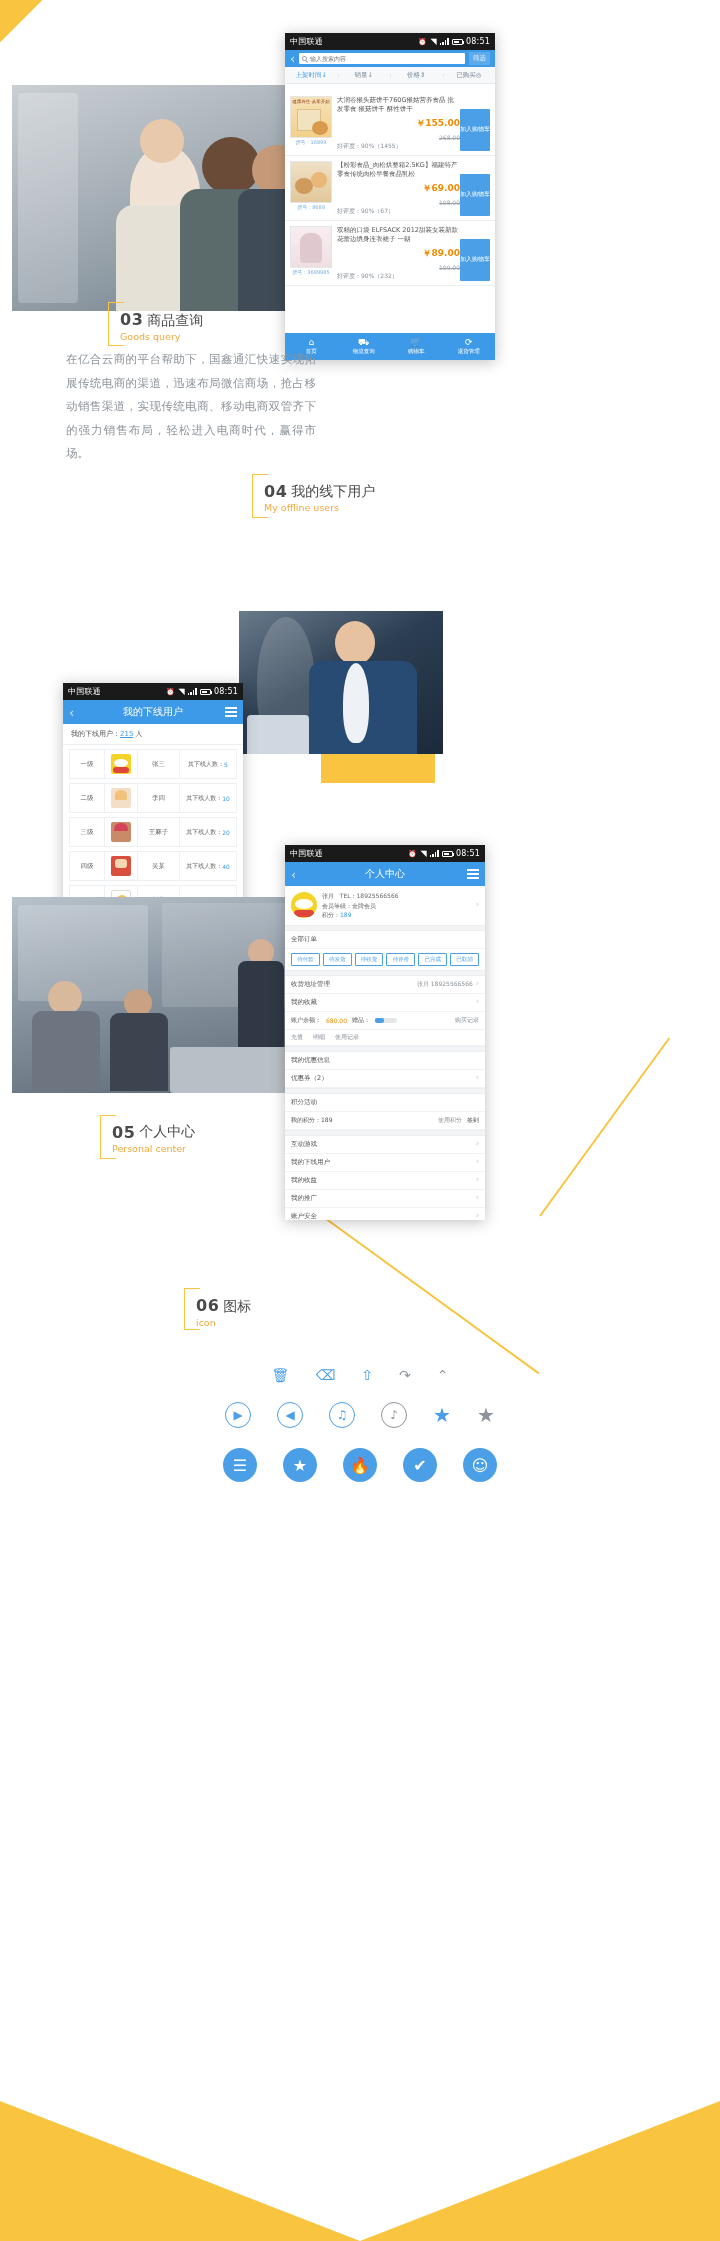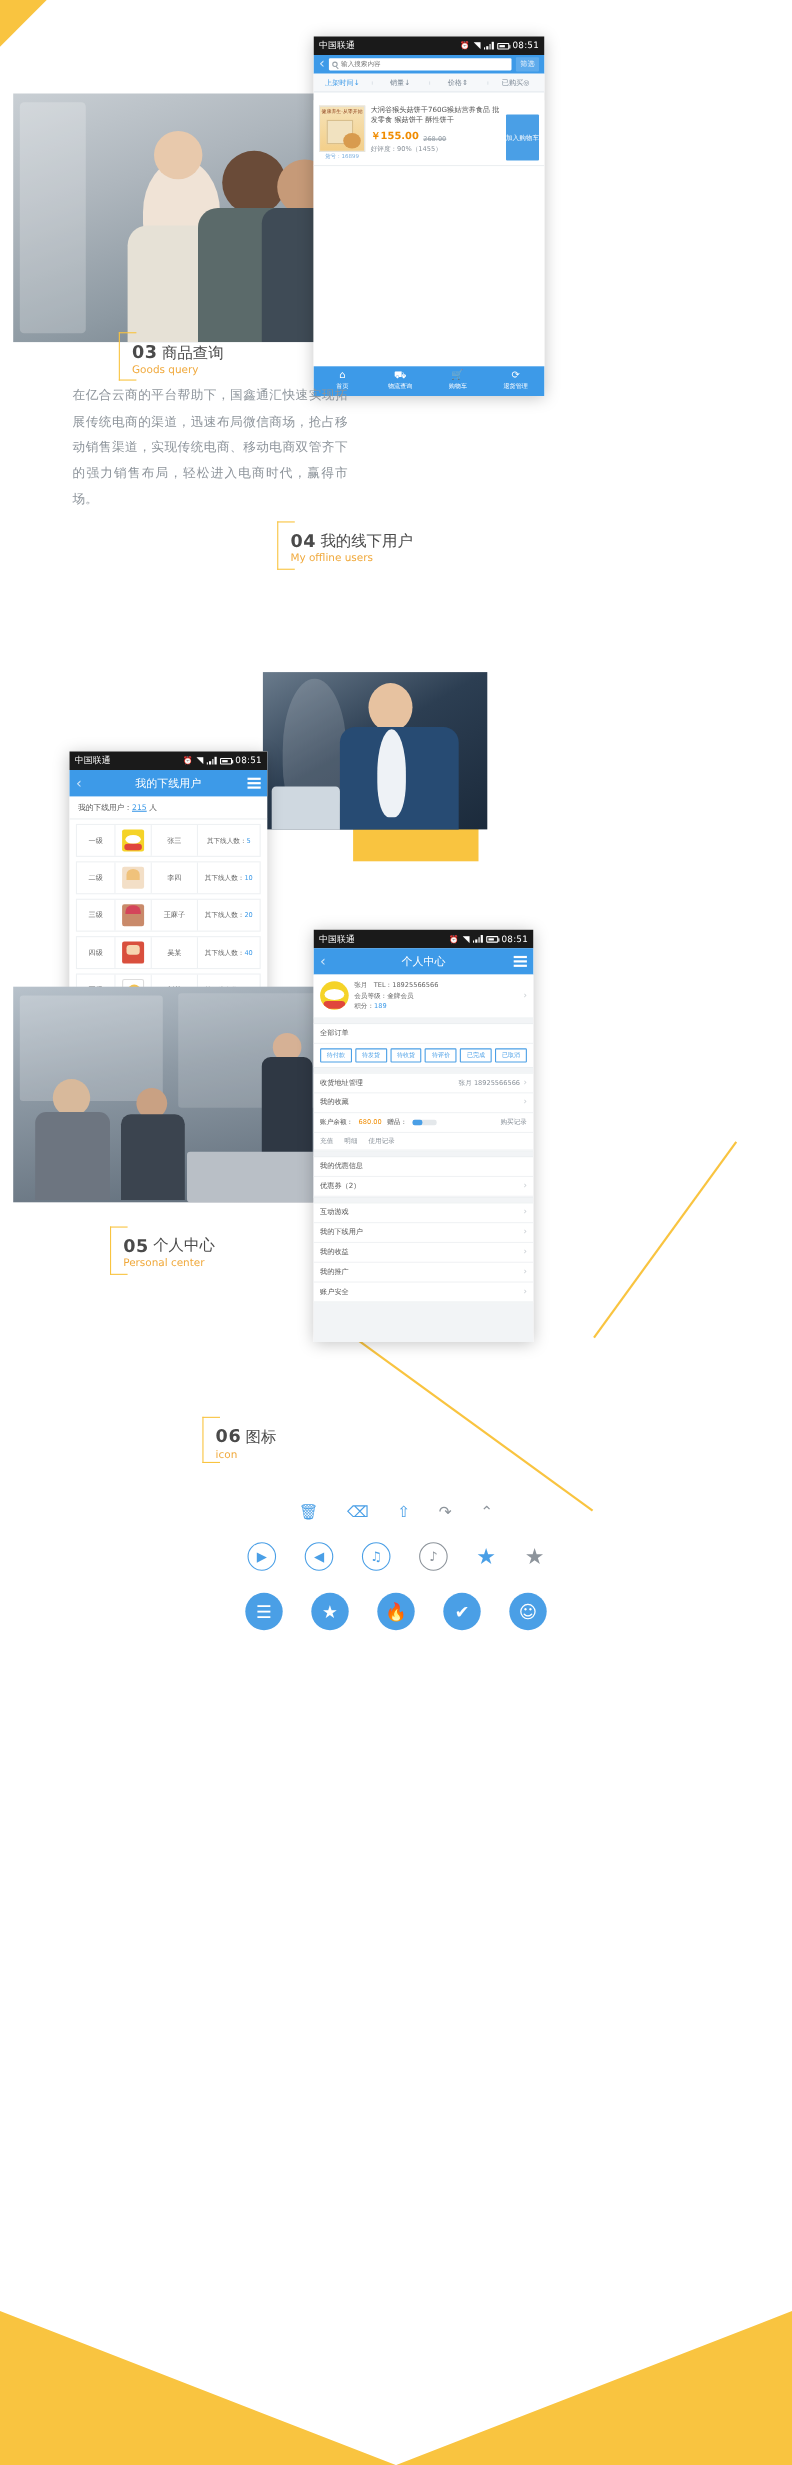--- a/index.html
+++ b/index.html
@@ -51,21 +51,21 @@
   .sortbar .s.act{color:#3d9ae8;}
   .sortbar .s+.s:before{content:"";position:absolute;left:0;top:3px;bottom:3px;width:1px;background:#dfe4e9;}
   .plist{position:absolute;top:58px;bottom:27px;left:0;right:0;overflow:hidden;background:#fff;}
   .prow{display:flex;padding:5px 5px 4px;border-bottom:1px solid #eceff1;}
   .pthumb{width:42px;flex:0 0 42px;}
   .pthumb .img{width:42px;height:42px;border:1px solid #e3e6e8;background:#f2d9a8;
      position:relative;overflow:hidden;}
   .pthumb .sku{font-size:5px;color:#7aaede;text-align:center;margin-top:1px;}
   .pinfo{flex:1;padding-left:5px;min-width:0;}
   .pname{font-size:6.5px;color:#555;line-height:1.45;}
-  .pricerow{display:flex;align-items:flex-end;gap:4px;margin-top:2px;}
+  .pricerow{display:flex;align-items:flex-end;gap:4px;margin-top:2px;flex-direction:column;}
   .price{font-size:9px;color:#f08c00;font-weight:bold;}
   .oldprice{font-size:6px;color:#9aa3ab;text-decoration:line-through;}
   .rate{font-size:6px;color:#8a929a;margin-top:1px;}
   .cartbtn{flex:0 0 42px;align-self:flex-end;height:14px;background:#4a9fe6;color:#fff;
      font-size:6px;display:flex;align-items:center;justify-content:center;border-radius:1px;}
   .prow-r{display:flex;flex-direction:column;justify-content:flex-end;}
 
   
   .tbox{position:absolute;inset:0;}
   .t1{background:linear-gradient(#f6e3b8,#f3cf8a);}
@@ -252,21 +252,59 @@
           <span class="price">￥155.00</span>
           <span class="oldprice">268.00</span>
         </div>
         <div class="rate">好评度：90%（1455）</div>
       </div>
       <div class="prow-r">
           <div class="cartbtn">加入购物车</div>
         </div>
     </div>
 
-
+    <div class="prow">
+      <div class="pthumb">
+        <div class="img">
+            <div class="tbox t2"></div>
+          </div>
+        <div class="sku">货号：8689</div>
+      </div>
+      <div class="pinfo">
+        <div class="pname">【粉彩食品_肉松烘整箱2.5KG】福建特产零食传统肉松早餐食品乳松</div>
+        <div class="pricerow">
+          <span class="price">￥69.00</span>
+          <span class="oldprice">108.00</span>
+        </div>
+        <div class="rate">好评度：90%（67）</div>
+      </div>
+      <div class="prow-r">
+          <div class="cartbtn">加入购物车</div>
+        </div>
+    </div>
+
+    <div class="prow">
+      <div class="pthumb">
+        <div class="img">
+            <div class="tbox t3"></div>
+          </div>
+        <div class="sku">货号：3689985</div>
+      </div>
+      <div class="pinfo">
+        <div class="pname">双精的口袋 ELFSACK 2012甜装女装新款 花蕾边绣身连衣裙子 一朝</div>
+        <div class="pricerow">
+          <span class="price">￥89.00</span>
+          <span class="oldprice">109.00</span>
+        </div>
+        <div class="rate">好评度：90%（232）</div>
+      </div>
+      <div class="prow-r">
+          <div class="cartbtn">加入购物车</div>
+        </div>
+    </div>
 
   </div>
 
   <div class="tabbar">
     <div class="tb">
         <span class="ic">⌂</span>
         <span class="lb">首页</span>
       </div>
     <div class="tb">
         <span class="ic">⛟</span>
@@ -526,20 +564,30 @@
     <div class="pc-sec">
       <div class="pc-line">
         <span class="lt">我的优惠信息</span>
       </div>
       <div class="pc-line">
         <span class="lt">优惠券（2）</span>
         <span class="chev">›</span>
       </div>
     </div>
 
+    <div class="pc-sec">
+      <div class="pc-line">
+        <span class="lt">积分活动</span>
+      </div>
+      <div class="pc-bal">
+        <span>我的积分：189</span>
+        <span class="sp">使用积分</span>
+        <span>签到</span>
+      </div>
+    </div>
 
     <div class="pc-sec">
       <div class="pc-line">
           <span class="lt">互动游戏</span>
           <span class="chev">›</span>
         </div>
       <div class="pc-line">
           <span class="lt">我的下线用户</span>
           <span class="chev">›</span>
         </div>

